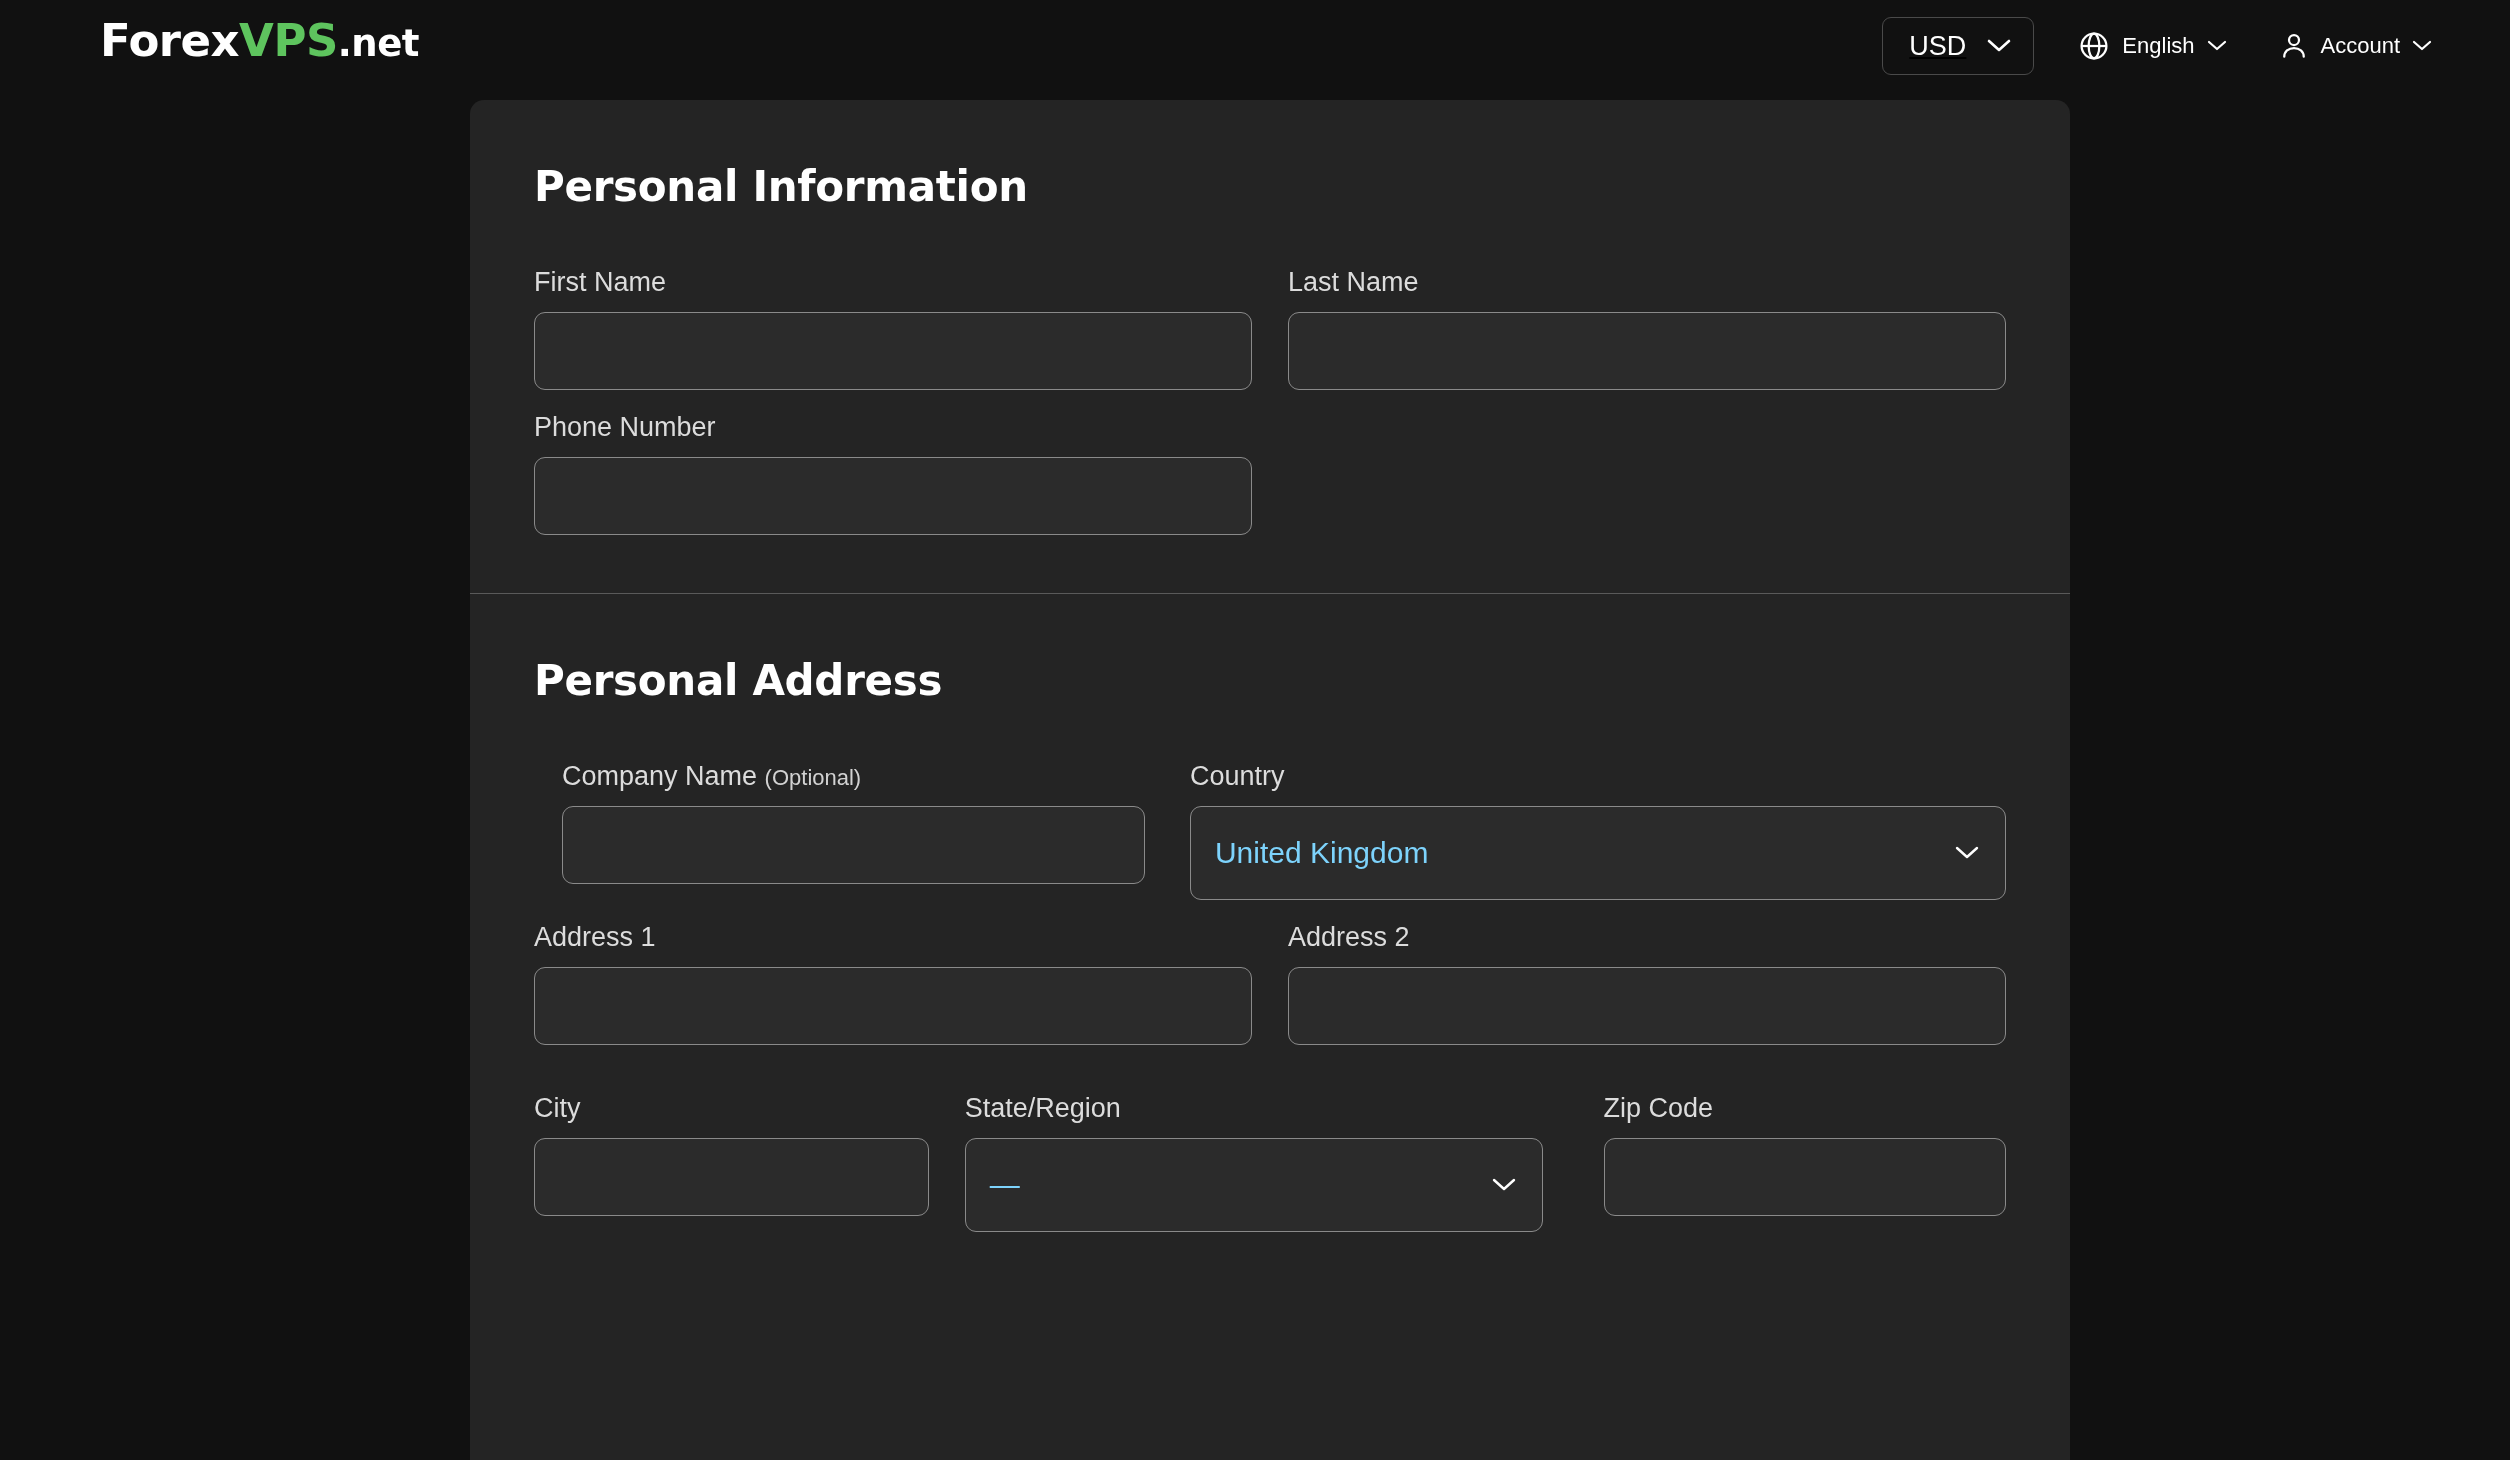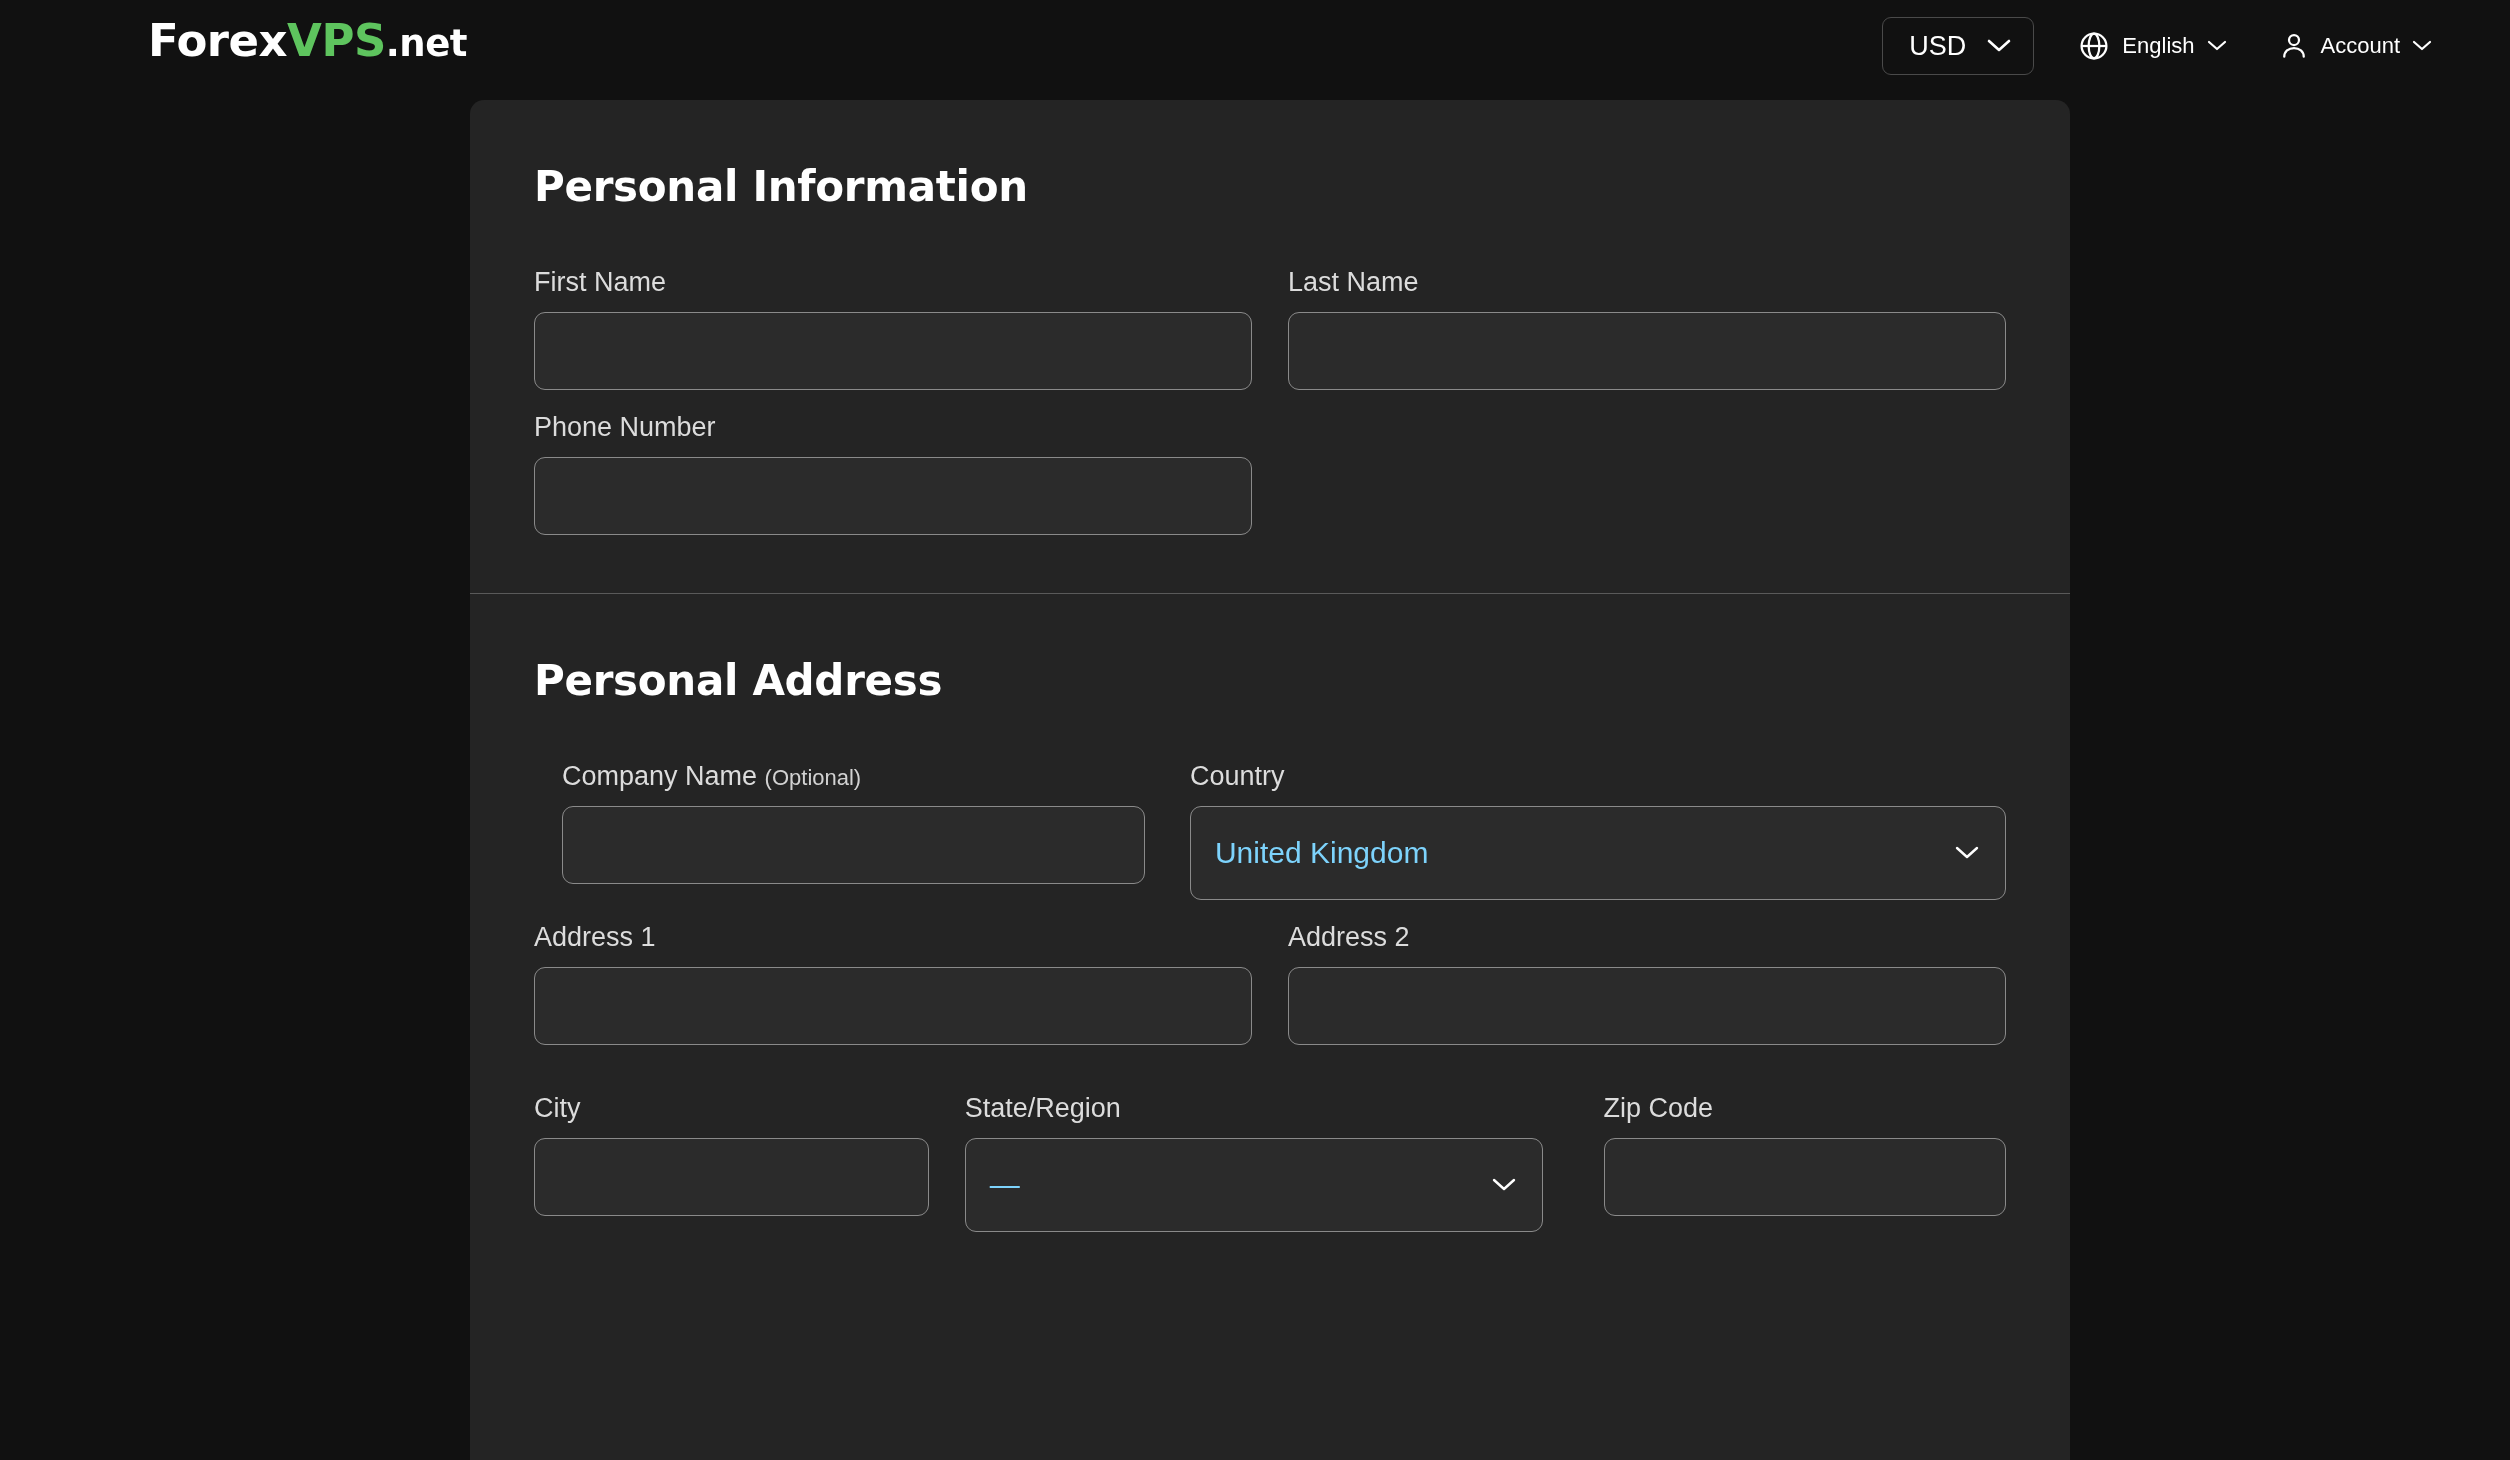--- a/index.html
+++ b/index.html
@@ -26,21 +26,21 @@
   .logo {
     position: absolute;
     left: 100px;
     top: 14px;
     font-size: 45px;
     font-weight: 700;
     letter-spacing: -0.5px;
     white-space: nowrap;
     font-family: "DejaVu Sans", sans-serif;
   }
-  .logo .lo-forex { color: #ffffff; margin-left: 48px; }
+  .logo .lo-forex { color: #ffffff; }
   .logo .lo-vps   { color: #5ec45e; }
   .logo .lo-net   { color: #ffffff; font-size: 37px; }
 
   .header-right {
     position: absolute;
     right: 0;
     top: 0;
     height: 92px;
     display: flex;
     align-items: center;
@@ -50,20 +50,21 @@
     width: 152px;
     height: 58px;
     border: 1px solid #4a4a4a;
     border-radius: 9px;
     background: #111111;
     display: flex;
     align-items: center;
     justify-content: space-between;
     padding: 0 22px 0 26px;
     margin-right: 44px;
+    text-decoration: underline;
   }
   .currency-select .cur-label {
     color: #ffffff;
     font-size: 27px;
   }
 
   .hdr-item {
     display: flex;
     align-items: center;
     gap: 12px;

